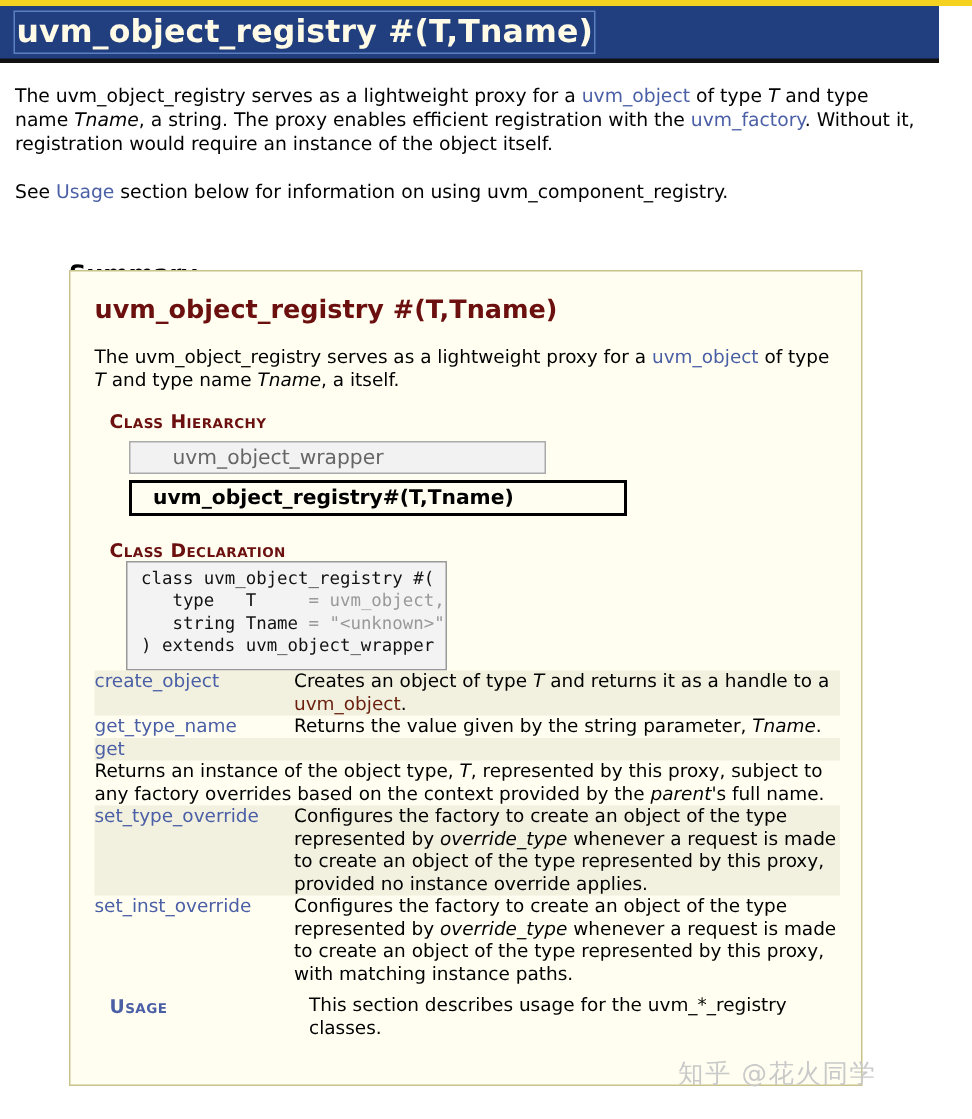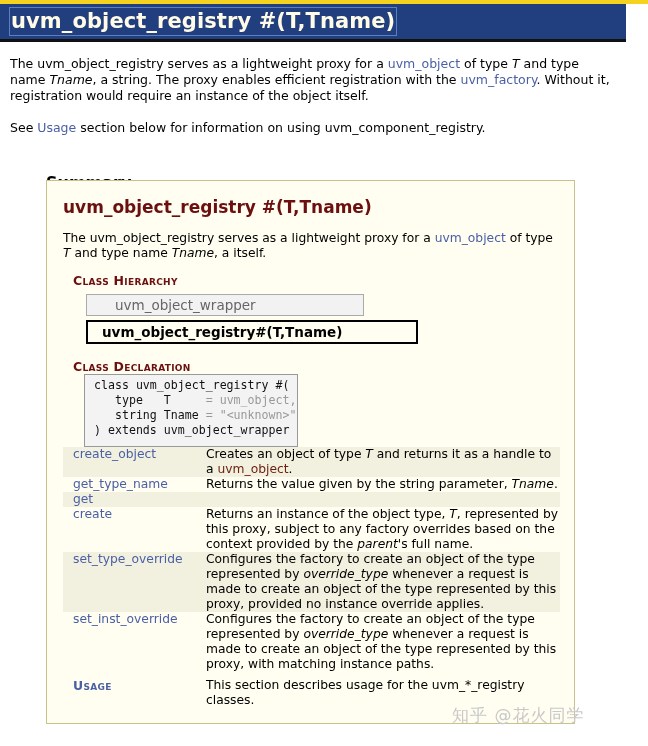--- a/index.html
+++ b/index.html
@@ -18,21 +18,21 @@
   .smallcaps { font-variant:small-caps; font-weight:bold; color:#6b0f0f; font-size:12.5px; letter-spacing:0.3px; }
   .hier-label { position:absolute; left:26px; top:92px;text-align:center; }
   .hier-parent { position:absolute; left:39px; top:113px; width:278px; height:22px; border:1px solid #aaa; background:#f2f2f2; box-sizing:border-box; color:#666; font-size:13.5px; line-height:20px; padding-left:28px; }
   .hier-current { position:absolute; left:39px; top:139px; width:332px; height:24px; border:2px solid #000; background:#fffef0; box-sizing:border-box; font-weight:bold; font-size:13.5px; line-height:20px; padding-left:14px; }
   .decl-label { position:absolute; left:26px; top:178px; }
   .decl-box { position:absolute; left:37px; top:193px; width:214px; height:73px; background:#f3f3f3; border:1px solid #999; box-sizing:border-box; font-family:"DejaVu Sans Mono", monospace; font-size:11.6px; line-height:15px; padding:3px 0 0 9px; white-space:pre; color:#111; }
   .decl-box .gray { color:#999; }
   .rows { position:absolute; left:16px; top:266px; width:497px; }
   .row { display:flex; font-size:12.3px; line-height:15px; }
   .row.shade { background:#f2f0de; }
-  .row .name { width:133px; padding-left:10px; flex:none; color:#4a5fa6; }
+  .row .name { width:133px; flex:none; color:#4a5fa6; }
   .row .desc { flex:1; }
   .row .desc .dlink { color:#6b1f0f; }
   .row.usage { margin-top:6px; }
   .row.usage .name { padding-left:10px; }
   .watermark { position:absolute; left:452px; top:704px; font-size:17px; color:#c9c9c9; letter-spacing:1px; }
 </style>
 </head>
 <body>
 
 <div class="topbar"></div>
@@ -67,21 +67,20 @@
       <div class="desc"><span>Creates an object of type </span><em>T</em><span> and returns it as a handle to a </span><a class="dlink">uvm_object</a><span>.</span></div>
     </div>
     <div class="row">
       <a class="name">get_type_name</a>
       <div class="desc"><span>Returns the value given by the string parameter, </span><em>Tname</em><span>.</span></div>
     </div>
     <div class="row shade">
       <a class="name">get</a>
     </div>
     <div class="row">
-      <a class="name">create</a>
       <div class="desc"><span>Returns an instance of the object type, </span><em>T</em><span>, represented by this proxy, subject to any factory overrides based on the context provided by the </span><em>parent</em><span>'s full name.</span></div>
     </div>
     <div class="row shade">
       <a class="name">set_type_override</a>
       <div class="desc"><span>Configures the factory to create an object of the type represented by </span><em>override_type</em><span> whenever a request is made to create an object of the type represented by this proxy, provided no instance override applies.</span></div>
     </div>
     <div class="row">
       <a class="name">set_inst_override</a>
       <div class="desc"><span>Configures the factory to create an object of the type represented by </span><em>override_type</em><span> whenever a request is made to create an object of the type represented by this proxy, with matching instance paths.</span></div>
     </div>

